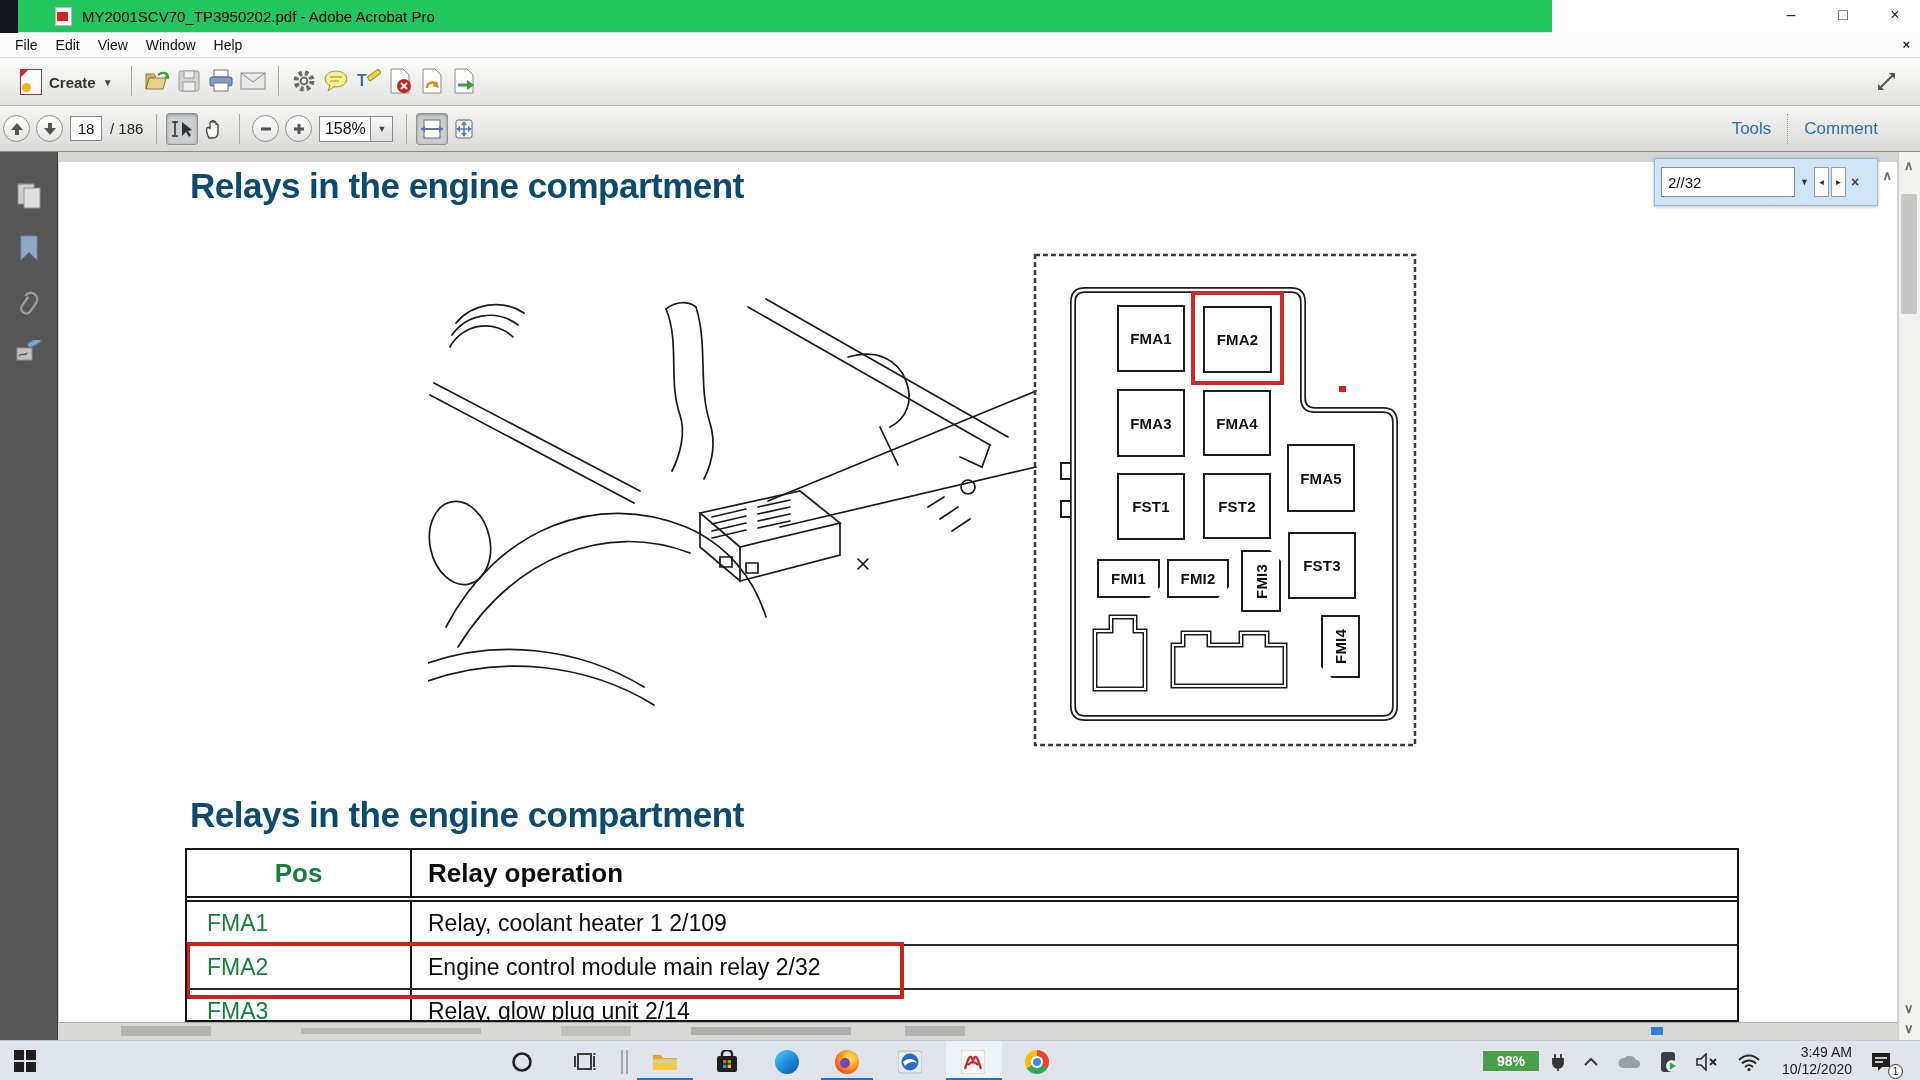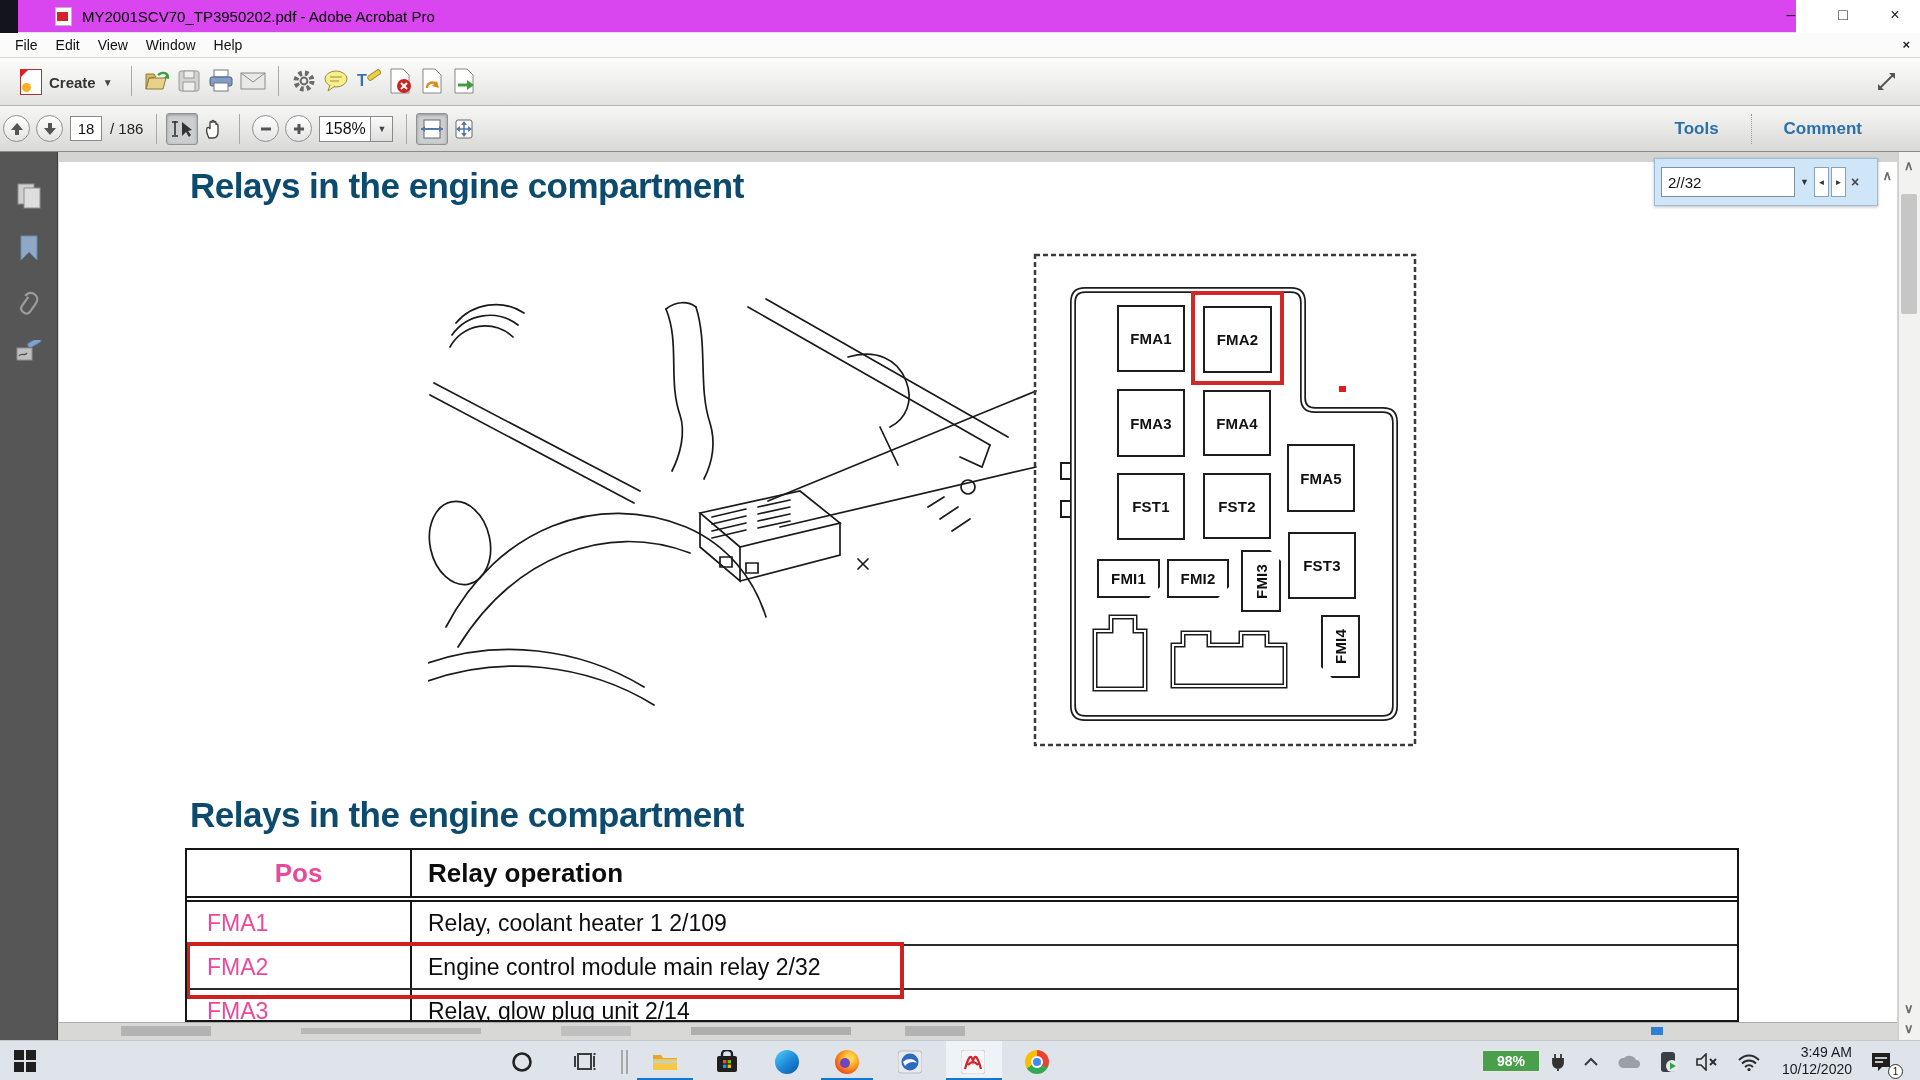--- a/index.html
+++ b/index.html
@@ -1,20 +1,20 @@
 <!DOCTYPE html>
 <html><head>
 <meta charset="utf-8">
 <style>
   html,body{margin:0;padding:0;background:#000;}
   *{box-sizing:border-box;font-family:"Liberation Sans",sans-serif;}
   #screen{position:relative;width:1920px;height:1080px;background:#fff;overflow:hidden;}
 
   
-  #titlebar{position:absolute;left:0;top:0;width:1796px;height:33px;background:#d946ef;border-bottom:1px solid #e3e3e3;}
+  #titlebar{position:absolute;left:0;top:0;width:1552px;height:33px;background:#22c55e;border-bottom:1px solid #e3e3e3;}
   #darkstrip{position:absolute;left:0;top:0;width:18px;height:33px;background:#14141f;}
   .pdficon{position:absolute;left:55px;top:7px;width:17px;height:19px;background:#fff;border:1px solid #b9b9b9;}
   .pdficon:after{content:"";position:absolute;left:1px;top:4px;width:11px;height:9px;background:#d6222a;}
   #titletext{position:absolute;left:82px;top:8px;font-size:15px;color:#000;}
   .wbtn{position:absolute;top:0;width:46px;height:32px;text-align:center;line-height:30px;font-size:16px;color:#222;}
   #btn-min{left:1768px;} #btn-max{left:1820px;} #btn-close{left:1872px;}
 
   
   #menubar{position:absolute;left:0;top:33px;width:1920px;height:25px;background:#fbfbfb;border-bottom:1px solid #d5d5d5;}
   .mitem{display:inline-block;margin:4px 9px 0 9px;font-size:14px;color:#111;}
@@ -36,21 +36,21 @@
   #tb1icons{position:absolute;left:122px;top:7px;display:flex;align-items:center;}
   #tb1right{position:absolute;right:20px;top:12px;}
   #tb2left{display:flex;align-items:center;}
   .circbtn{width:27px;height:27px;border-radius:50%;border:1px solid #8f8f8f;background:linear-gradient(#fff,#e4e4e4);display:inline-flex;align-items:center;justify-content:center;margin:0 3px;}
   .pageinput{width:32px;height:25px;border:1px solid #8a8a8a;background:#fff;font-size:15px;text-align:center;color:#111;margin:0 4px;}
   .pgcount{font-size:15px;color:#222;margin:0 4px;}
   .zoombox{display:inline-flex;margin:0 4px;height:26px;}
   .zoombox .zval{width:52px;border:1px solid #8a8a8a;background:#fff;font-size:16px;color:#111;display:flex;align-items:center;justify-content:center;}
   .zoombox .zdd{width:22px;border:1px solid #8a8a8a;border-left:none;background:linear-gradient(#fafafa,#dedede);display:flex;align-items:center;justify-content:center;font-size:9px;color:#444;}
   #tb2right{margin-left:auto;display:flex;align-items:center;padding-right:26px;}
-  .navlabel{font-size:17px;font-weight:bold;color:#2a6fae;margin:0 32px;}
+  .navlabel{font-size:17px;font-weight:normal;color:#2a6fae;margin:0 16px;}
   .dotsep{width:1px;height:30px;border-left:1px dotted #9a9a9a;}
 
   
   #workspace{position:absolute;left:0;top:152px;width:1920px;height:888px;background:#d4d4d2;}
   #sidebar{position:absolute;left:0;top:0;width:58px;height:888px;background:#565656;border-right:1px solid #3e3e3e;padding-top:18px;}
   .sbicon{width:58px;height:52px;display:flex;align-items:center;justify-content:center;}
   #docarea{position:absolute;left:59px;top:0;width:1861px;height:888px;background:#d4d4d2;}
   #page{position:absolute;left:0;top:10px;width:1838px;height:860px;background:#fff;overflow:hidden;}
   #bottomstrip{position:absolute;left:0;bottom:0;width:1838px;height:18px;background:#d8d8d6;border-top:1px solid #ababab;}
   .stripmark{position:absolute;background:#b3b3b3;}
@@ -69,21 +69,21 @@
   .relay.cut-bl{clip-path:polygon(0 0,100% 0,100% 100%,11px 100%,0 calc(100% - 11px));}
   .relay.vert span{transform:rotate(-90deg);}
   #fma2-redbox{position:absolute;left:158px;top:38px;width:93px;height:94px;border:4px solid #d42727;}
   #reddot{position:absolute;left:1280px;top:224px;width:7px;height:6px;background:#e01b1b;}
 
   
   #relaytable{position:absolute;left:126px;top:686px;width:1554px;height:174px;border:2px solid #161616;overflow:hidden;background:#fff;}
   .thead{display:flex;height:48px;border-bottom:2px solid #161616;align-items:center;}
   .dblsep{height:4px;border-bottom:2px solid #161616;}
   .trow{display:flex;height:44px;border-bottom:2px solid #2a2a2a;align-items:center;}
-  .cpos{width:225px;height:100%;border-right:2px solid #161616;display:flex;align-items:center;padding-left:20px;font-size:23px;color:#ec4899;}
+  .cpos{width:225px;height:100%;border-right:2px solid #161616;display:flex;align-items:center;padding-left:20px;font-size:23px;color:#15803d;}
   .thead .cpos{justify-content:center;padding-left:0;font-size:26px;font-weight:bold;}
   .cop{flex:1;display:flex;align-items:center;padding-left:16px;font-size:23px;color:#0d0d0d;}
   .thead .cop{font-size:26px;font-weight:bold;}
   #row-highlight{position:absolute;left:-1px;top:92px;width:718px;height:57px;border:4px solid #cf2020;pointer-events:none;}
 
   
   #findbar{position:absolute;right:42px;top:6px;width:224px;height:48px;background:#cfe6f8;border:1px solid #9dbbd8;box-shadow:0 1px 3px rgba(0,0,0,.25);display:flex;align-items:center;padding:0 6px;}
   #findinput{width:134px;height:30px;border:1px solid #7d8fa5;font-size:15px;padding:0 6px;color:#111;background:#fff;}
   #findcaret{font-size:9px;color:#333;margin:0 5px;}
   .findnav{width:15px;height:30px;background:#fff;border:1px solid #8aa0b8;display:flex;align-items:center;justify-content:center;font-size:8px;color:#333;margin-right:2px;}

